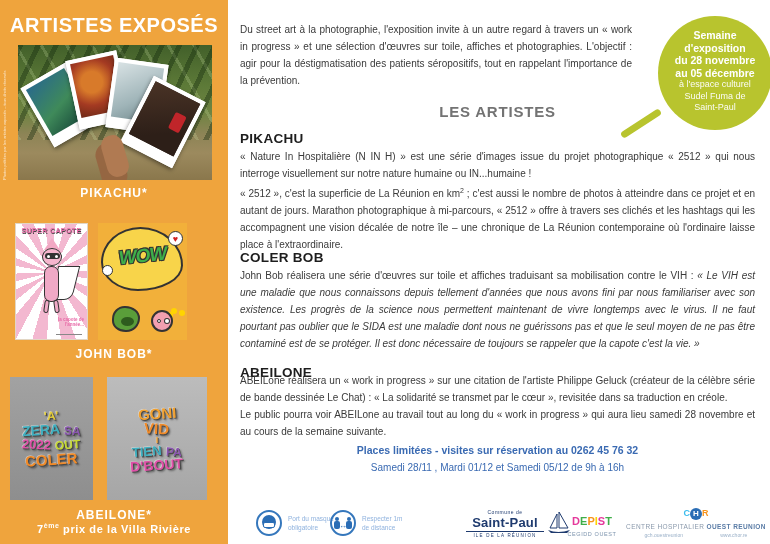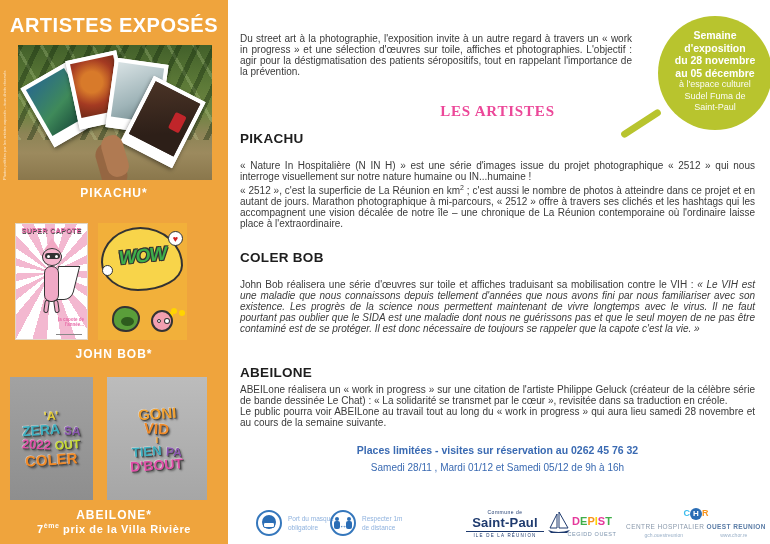--- a/index.html
+++ b/index.html
@@ -92,24 +92,24 @@
   .gw { font-weight:900; letter-spacing:0; line-height:1;
     text-shadow:1px 1px 0 #4a4a4a, 2px 2px 2px rgba(0,0,0,.45), -0.5px -0.5px 0 rgba(255,255,255,.5); }
   .rotl { transform:rotate(-4deg); } .rotr { transform:rotate(3deg); }
   .c-yel { color:#e6cf3a; } .c-teal { color:#3fb0c0; } .c-pur { color:#8a55b0; }
   .c-mag { color:#e050a8; } .c-lime { color:#c6d832; } .c-org { color:#f08a28; }
   .c-org2 { color:#f0a030; }
   .s12 { font-size:12px; } .s13 { font-size:13px; } .s14 { font-size:14px; } .s15 { font-size:15px; } .s9 { font-size:9px; }
   .cap3 { top:508px; } .cap4 { top:522px; }
 
   
-  .body-text { position:absolute; color:#3a3a3a; font-size:10px; line-height:11px; text-align:justify;margin-top:12px; }
+  .body-text { position:absolute; color:#3a3a3a; font-size:10px; line-height:17px; text-align:justify; }
   .intro { left:240px; top:21px; width:392px; }
   .les-artistes { position:absolute; left:240px; top:103px; width:515px; text-align:center;
-    color:#ec4899; font-size:15px; font-weight:900; letter-spacing:.8px;font-family:Liberation Serif, serif; }
+    color:#737373; font-size:15px; font-weight:900; letter-spacing:.8px; }
   .artist-h { position:absolute; left:240px; color:#1d1d1d; font-size:13.5px; font-weight:800; letter-spacing:.3px; }
   .h-pik { top:131px; } .p-pik { left:240px; top:148px; width:515px; }
   .h-job { top:250px; } .p-job { left:240px; top:267px; width:515px; }
   .h-abe { top:334px;margin-top:31px; } .p-abe { left:240px; top:372px; width:515px; }
   .ital { font-style:italic; }
   sup { font-size:7px; }
 
   .booking { position:absolute; left:240px; width:515px; text-align:center; color:#3a6ab2; }
   .bk1 { top:444px; font-size:10.5px; font-weight:700; }
   .bk2 { top:462px; font-size:10px; }

